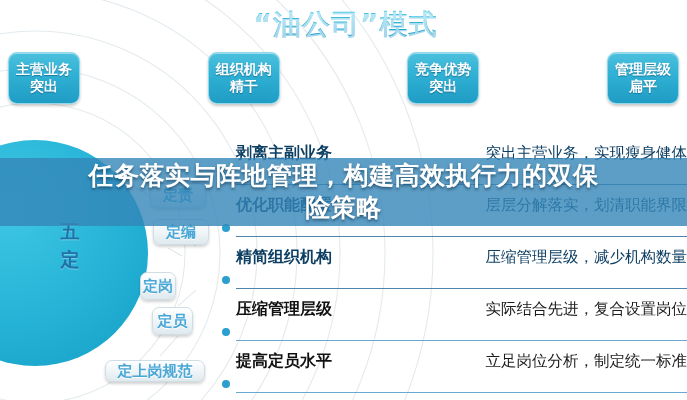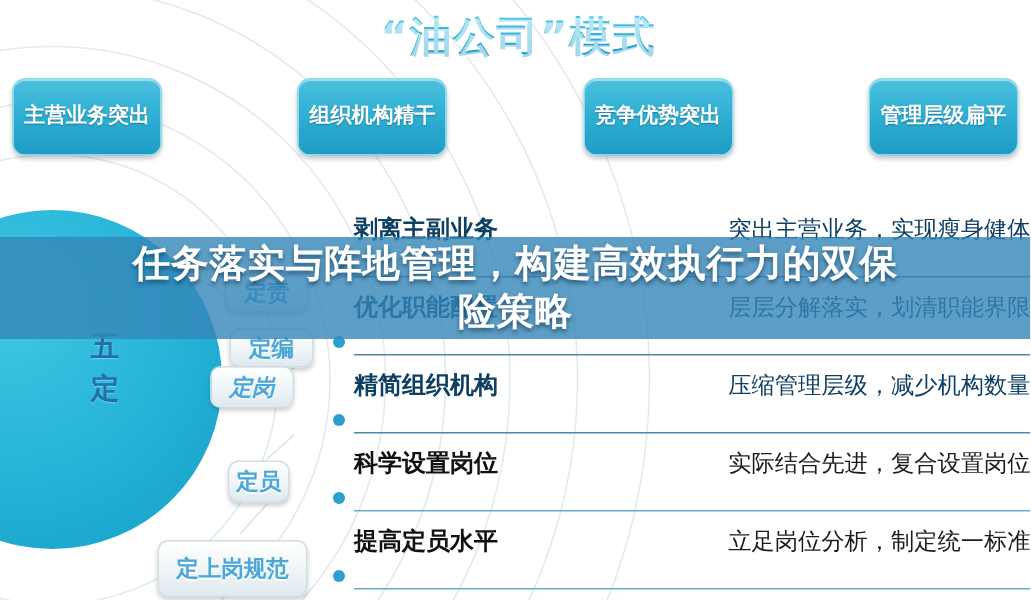--- a/index.html
+++ b/index.html
@@ -35,21 +35,21 @@
     display:flex;justify-content:space-between;align-items:flex-start;
   }
   .cap{
     box-sizing:border-box;
     height:52px;
     border-radius:9px;
     background:linear-gradient(180deg,#4cc0dd 0%,#2fb0d4 45%,#1f9cc4 100%);
     border:1px solid #8fd8ea;
     box-shadow:0 2px 3px rgba(0,0,0,.22), inset 0 1px 0 rgba(255,255,255,.45);
     color:#ffffff;
-    display:flex;flex-direction:row;align-items:center;justify-content:center;
+    display:flex;flex-direction:column;align-items:center;justify-content:center;
     font-size:14px;font-weight:bold;line-height:1.22;
     text-shadow:0 1px 1px rgba(0,60,90,.45);
     padding:0 7px;
     white-space:nowrap;
   }
   .cap .l2{display:block;}
 
   
   .bigcircle{
     position:absolute;left:-78px;top:140px;
@@ -76,23 +76,23 @@
     border:1px solid #cfdde4;
     box-shadow:0 2px 3px rgba(0,0,0,.18);
     color:#4aa7d6;
     font-size:15px;font-weight:bold;
     display:flex;align-items:center;justify-content:center;
     white-space:nowrap;
     text-shadow:0 1px 0 #fff;
   }
   .pill-0{left:150px;top:183px;width:56px;height:25px;}
   .pill-1{left:153px;top:219px;width:56px;height:26px;}
-  .pill-2{left:140px;top:244px;width:56px;height:28px;font-style:italic;}
+  .pill-2{left:140px;top:272px;width:36px;height:28px;}
   .pill-3{left:152px;top:307px;width:41px;height:28px;}
-  .pill-4{left:105px;top:360px;width:100px;height:38px;}
+  .pill-4{left:105px;top:360px;width:100px;height:22px;}
 
   
   .rows{position:absolute;left:222px;top:138px;width:465px;}
   .row{
     position:relative;
     height:52px;
     padding-left:14px;
     display:flex;align-items:center;
   }
   .row .bullet{
@@ -221,21 +221,21 @@
     <div class="row dim">
       <span class="bullet"></span>
       <div class="inner">
         <span class="k">精简组织机构</span>
         <span class="v">压缩管理层级，减少机构数量</span>
       </div>
     </div>
     <div class="row">
       <span class="bullet"></span>
       <div class="inner">
-        <span class="k">科学设置岗位</span>
+        <span class="k">压缩管理层级</span>
         <span class="v">实际结合先进，复合设置岗位</span>
       </div>
     </div>
     <div class="row">
       <span class="bullet"></span>
       <div class="inner">
         <span class="k">提高定员水平</span>
         <span class="v">立足岗位分析，制定统一标准</span>
       </div>
     </div>

